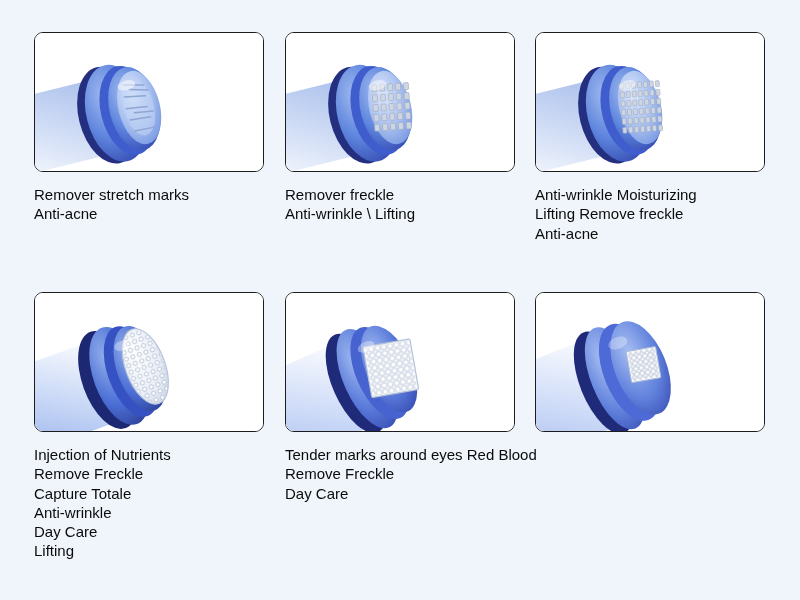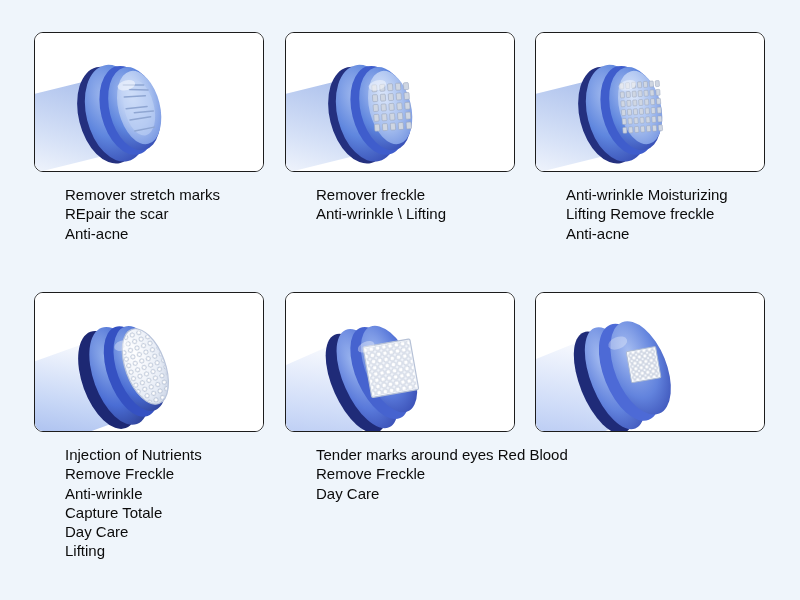--- a/index.html
+++ b/index.html
@@ -48,21 +48,20 @@
 
   .caption {
     margin-top: 13px;
     font-size: 15px;
     line-height: 19.3px;
     color: #0b0b0b;
     white-space: nowrap;
   }
   .caption .line {
     display: block;
-    margin-left: 31px;
   }
 </style>
 </head>
 <body>
 
 <div class="grid">
 
   <div class="cell c0 r0">
     <div class="photo">
       <svg viewBox="0 0 230 140" preserveAspectRatio="none">
@@ -102,21 +101,20 @@
             <line x1="94" y1="95" x2="114" y2="96"></line>
             <line x1="99" y1="53" x2="117" y2="58"></line>
             <line x1="98" y1="77" x2="117" y2="80"></line>
           </g>
           <ellipse cx="97" cy="48" rx="9" ry="5" fill="#ffffff" opacity="0.5"></ellipse>
         </g>
       </svg>
     </div>
     <div class="caption">
       <span class="line">Remover stretch marks</span>
-      <span class="line">REpair the scar</span>
       <span class="line">Anti-acne</span>
     </div>
   </div>
 
   <div class="cell c1 r0">
     <div class="photo">
       <svg viewBox="0 0 230 140" preserveAspectRatio="none">
         <defs>
           <radialGradient id="capB" cx="0.36" cy="0.3" r="0.85">
             <stop offset="0" stop-color="#9fb8ee"></stop>
@@ -301,22 +299,22 @@
           <ellipse cx="110" cy="73" rx="20" ry="40" fill="url(#discD)"></ellipse>
           <ellipse cx="110" cy="73" rx="19" ry="38.5" fill="url(#dotsD)"></ellipse>
           <ellipse cx="110" cy="73" rx="20" ry="40" fill="none" stroke="#b9c4da" stroke-width="1.2"></ellipse>
           <ellipse cx="95" cy="45" rx="8" ry="5" fill="#ffffff" opacity="0.35"></ellipse>
         </g>
       </svg>
     </div>
     <div class="caption">
       <span class="line">Injection of Nutrients</span>
       <span class="line">Remove Freckle</span>
+      <span class="line">Capture Totale</span>
       <span class="line">Anti-wrinkle</span>
-      <span class="line">Capture Totale</span>
       <span class="line">Day Care</span>
       <span class="line">Lifting</span>
     </div>
   </div>
 
   <div class="cell c1 r1">
     <div class="photo">
       <svg viewBox="0 0 230 140" preserveAspectRatio="none">
         <defs>
           <linearGradient id="bodyE" x1="0" y1="1" x2="1" y2="0">

